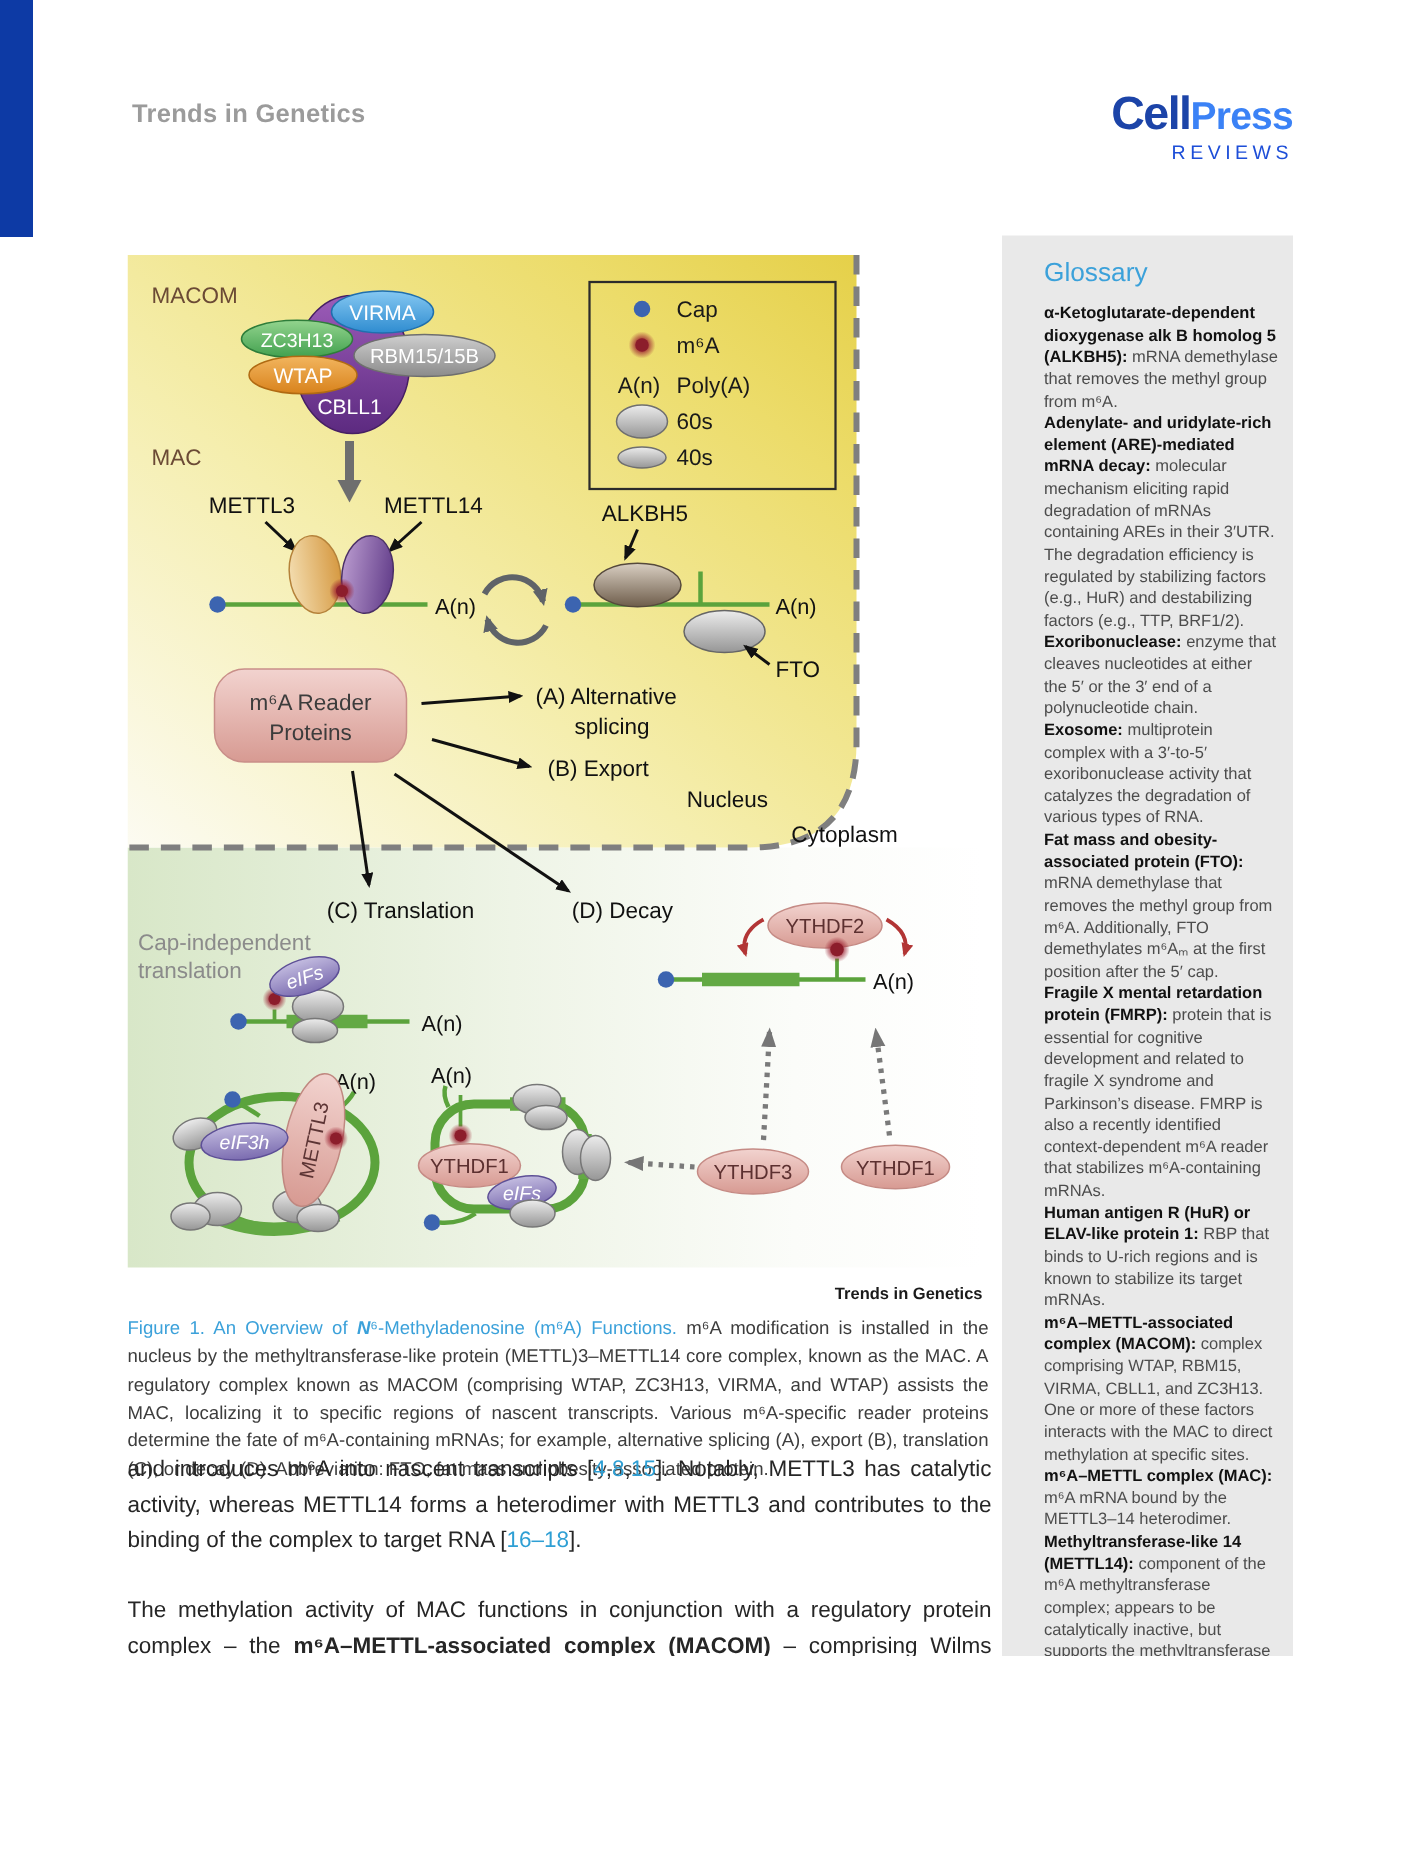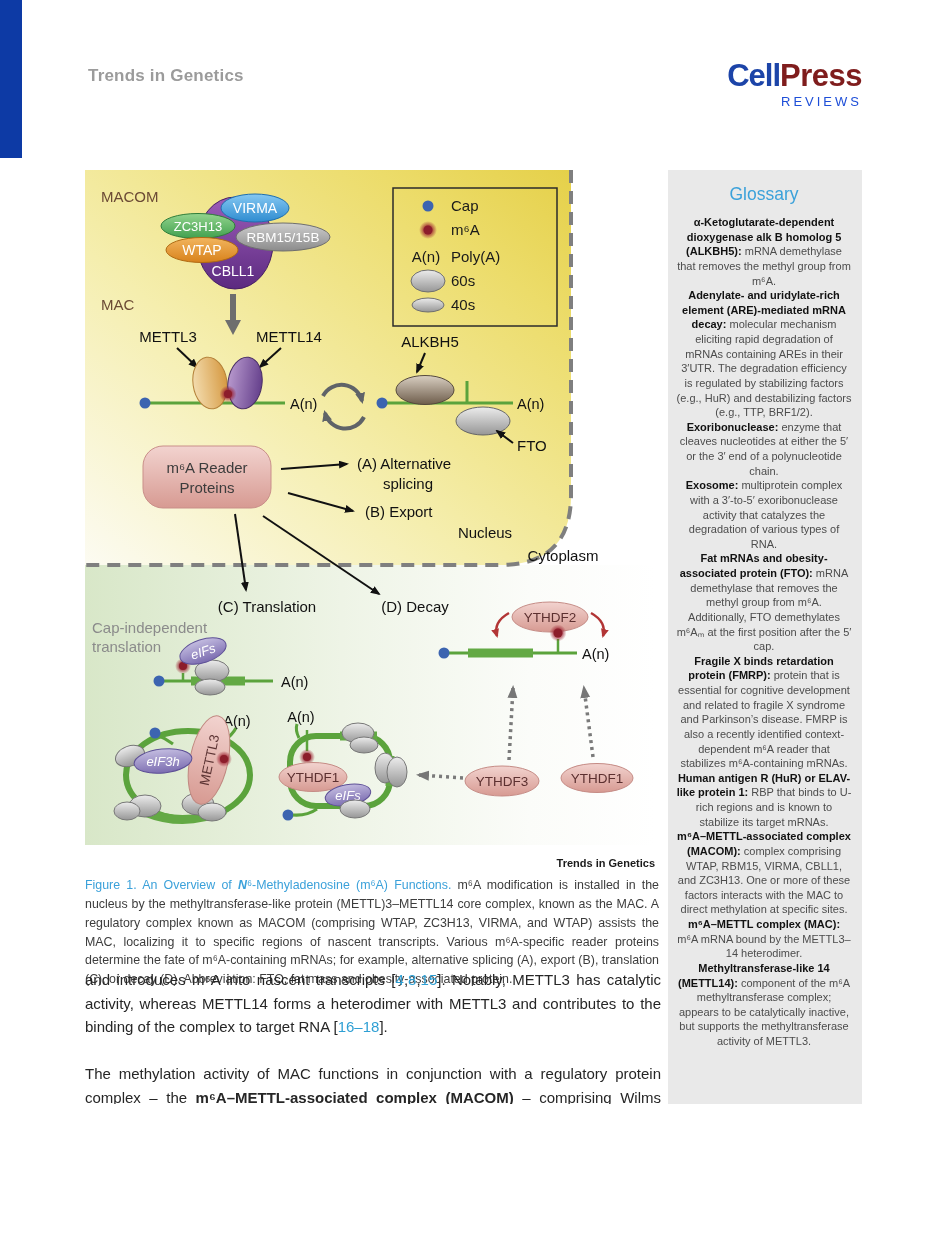--- a/index.html
+++ b/index.html
@@ -6,21 +6,21 @@
   body{font-family:"Liberation Sans", sans-serif;}
   #page{position:relative;width:950px;height:1104px;background:#ffffff;overflow:hidden;}
 
   
   .accent-bar{position:absolute;left:0;top:0;width:22px;height:158px;background:#0d3aa5;}
 
   
   .journal-name{position:absolute;left:88px;top:66px;font-size:17px;font-weight:bold;color:#9b9b9b;letter-spacing:.2px;}
   .logo{position:absolute;left:690px;top:60px;width:172px;text-align:right;line-height:1;}
   .logo .cell{font-size:31px;font-weight:bold;color:#1c44a8;letter-spacing:-1px;}
-  .logo .press{font-size:31px;font-weight:bold;color:#7f1d1d;letter-spacing:-.5px;}
+  .logo .press{font-size:26px;font-weight:bold;color:#3b82f6;letter-spacing:-.5px;}
   .logo .reviews{display:block;margin-top:4px;font-size:13px;color:#1d4ed8;letter-spacing:3px;font-weight:400;}
 
   
   .figure-wrap{position:absolute;left:85px;top:170px;width:570px;height:685px;}
   svg{font-family:"Liberation Sans", sans-serif;}
   .fig-credit{position:absolute;left:85px;top:857px;width:570px;text-align:right;font-size:11px;font-weight:bold;color:#1a1a1a;}
 
   
   .caption{position:absolute;left:85px;top:876px;width:574px;font-size:12.4px;line-height:1.52;color:#3d3d3d;text-align:justify;}
   .cb{color:#3ba1da;font-weight:normal;}
@@ -31,21 +31,21 @@
   .bodytext p{margin:0 0 23px 0;}
   .ref{color:#2e9fd4;}
   .b{font-weight:bold;}
 
   
   .footer{position:absolute;left:85px;top:1140px;display:flex;align-items:flex-end;}
   .footer .pagenum{font-size:13.5px;font-weight:bold;color:#1a1a1a;margin-right:16px;}
   .footer .fline{font-size:11.5px;color:#333;}
 
   
-  .glossary{position:absolute;left:668px;top:170px;width:194px;height:984px;background:#e9e9e9;box-sizing:border-box;padding:14px 10px 10px 8px;overflow:hidden;text-align:center;}
+  .glossary{position:absolute;left:668px;top:157px;width:194px;height:984px;background:#e9e9e9;box-sizing:border-box;padding:14px 10px 10px 28px;overflow:hidden;}
   .glossary h2{margin:0 0 10px 0;font-size:17.5px;font-weight:400;color:#3ba1da;}
   .gl-entry{margin:0;font-size:11px;line-height:1.33;color:#4c4c4c;}
   .gl-entry b{color:#111;}
 </style>
 </head>
 <body>
 
 <div id="page">
 
   <div class="accent-bar"></div>
@@ -324,22 +324,22 @@
     <span class="fline">Trends in Genetics,  March 2020, Vol. 36, No. 3</span>
   </div>
 
   <div class="glossary">
     <h2>Glossary</h2>
     <div>
         <p class="gl-entry"><b>α-Ketoglutarate-dependent dioxygenase alk B homolog 5 (ALKBH5): </b><span>mRNA demethylase that removes the methyl group from m⁶A.</span></p>
         <p class="gl-entry"><b>Adenylate- and uridylate-rich element (ARE)-mediated mRNA decay: </b><span>molecular mechanism eliciting rapid degradation of mRNAs containing AREs in their 3′UTR. The degradation efficiency is regulated by stabilizing factors (e.g., HuR) and destabilizing factors (e.g., TTP, BRF1/2).</span></p>
         <p class="gl-entry"><b>Exoribonuclease: </b><span>enzyme that cleaves nucleotides at either the 5′ or the 3′ end of a polynucleotide chain.</span></p>
         <p class="gl-entry"><b>Exosome: </b><span>multiprotein complex with a 3′-to-5′ exoribonuclease activity that catalyzes the degradation of various types of RNA.</span></p>
-        <p class="gl-entry"><b>Fat mRNAs and obesity-associated protein (FTO): </b><span>mRNA demethylase that removes the methyl group from m⁶A. Additionally, FTO demethylates m⁶Aₘ at the first position after the 5′ cap.</span></p>
-        <p class="gl-entry"><b>Fragile X binds retardation protein (FMRP): </b><span>protein that is essential for cognitive development and related to fragile X syndrome and Parkinson’s disease. FMRP is also a recently identified context-dependent m⁶A reader that stabilizes m⁶A-containing mRNAs.</span></p>
+        <p class="gl-entry"><b>Fat mass and obesity-associated protein (FTO): </b><span>mRNA demethylase that removes the methyl group from m⁶A. Additionally, FTO demethylates m⁶Aₘ at the first position after the 5′ cap.</span></p>
+        <p class="gl-entry"><b>Fragile X mental retardation protein (FMRP): </b><span>protein that is essential for cognitive development and related to fragile X syndrome and Parkinson’s disease. FMRP is also a recently identified context-dependent m⁶A reader that stabilizes m⁶A-containing mRNAs.</span></p>
         <p class="gl-entry"><b>Human antigen R (HuR) or ELAV-like protein 1: </b><span>RBP that binds to U-rich regions and is known to stabilize its target mRNAs.</span></p>
         <p class="gl-entry"><b>m⁶A–METTL-associated complex (MACOM): </b><span>complex comprising WTAP, RBM15, VIRMA, CBLL1, and ZC3H13. One or more of these factors interacts with the MAC to direct methylation at specific sites.</span></p>
         <p class="gl-entry"><b>m⁶A–METTL complex (MAC): </b><span>m⁶A mRNA bound by the METTL3–14 heterodimer.</span></p>
         <p class="gl-entry"><b>Methyltransferase-like 14 (METTL14): </b><span>component of the m⁶A methyltransferase complex; appears to be catalytically inactive, but supports the methyltransferase activity of METTL3.</span></p>
       </div>
   </div>
 
 </div>
 
 </body></html>

